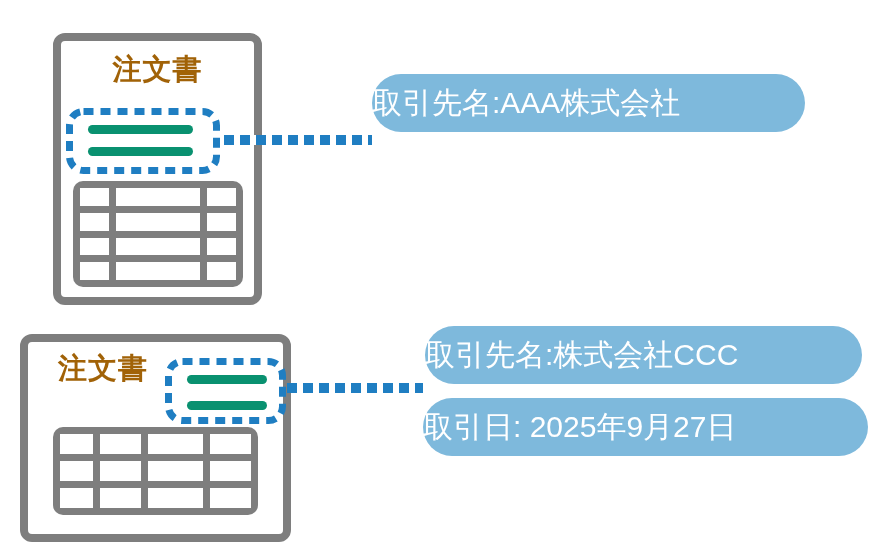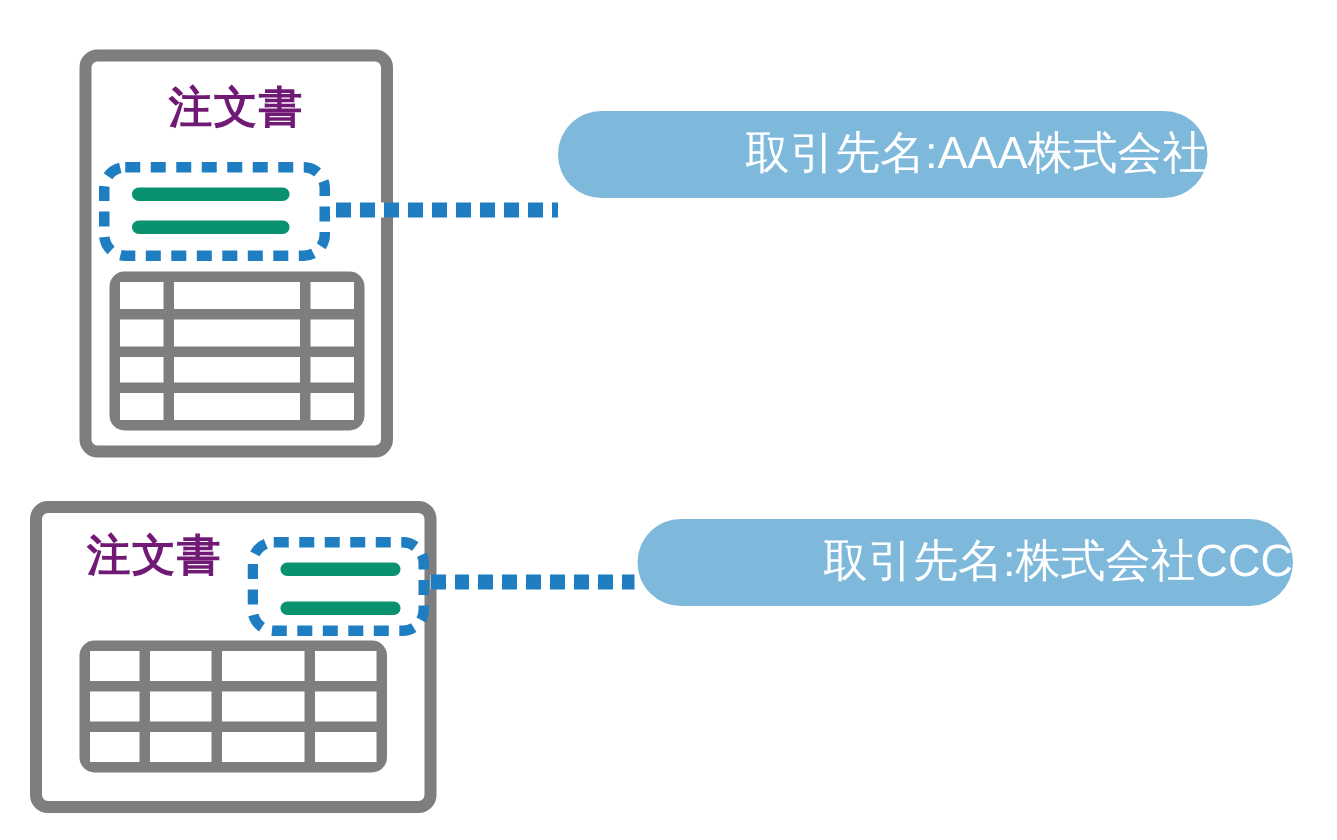--- a/index.html
+++ b/index.html
@@ -16,26 +16,27 @@
     box-sizing:border-box;
     background:#ffffff;
     border:8px solid #7e7e7e;
     border-radius:12px;
   }
   .doc1 { left:53px;  top:33px;  width:209px; height:272px; }
   .doc2 { left:20px;  top:334px; width:271px; height:208px; }
 
   .doc-title {
     position:absolute;
-    color:#701a75;
+    color:#a16207;
     font-weight:bold;
     font-size:29px;
     line-height:32px;
     letter-spacing:1px;
     white-space:nowrap;
+    font-family:Liberation Mono, monospace;
   }
   .title1 { left:53px; top:56px; width:209px; text-align:center; }
   .title2 { left:58px; top:355px; }
 
   
   .hl { position:absolute; z-index:3; }
   .hl1 { left:66px;  top:108px; }
   .hl2 { left:165px; top:358px; }
 
   
@@ -86,27 +87,27 @@
   
   .pill {
     position:absolute;
     box-sizing:border-box;
     height:58px;
     border-radius:29px;
     background:#7eb9dc;
     color:#ffffff;
     font-size:30px;
     line-height:58px;
-    text-align:right;
+    text-align:left;
     white-space:nowrap;
     z-index:6;
   }
   .p1a { left:372px; top:74px;  width:433px; }
   .p1b { left:373px; top:148px; width:442px; }
-  .p2a { left:425px; top:326px; width:437px;margin-top:20px; }
+  .p2a { left:425px; top:326px; width:437px; }
   .p2b { left:423px; top:398px; width:445px; }
 </style>
 </head>
 <body>
 
 <div class="canvas">
 
   <div class="doc doc1"></div>
   <div class="doc-title title1">注文書</div>
 
@@ -155,14 +156,15 @@
       <div></div>
     <div></div>
       <div></div>
       <div></div>
       <div></div>
   </div>
 
   <div class="connector c2"></div>
 
   <div class="pill p2a">取引先名:株式会社CCC</div>
+  <div class="pill p2b">取引日: 2025年9月27日</div>
 
 </div>
 
 </body></html>

